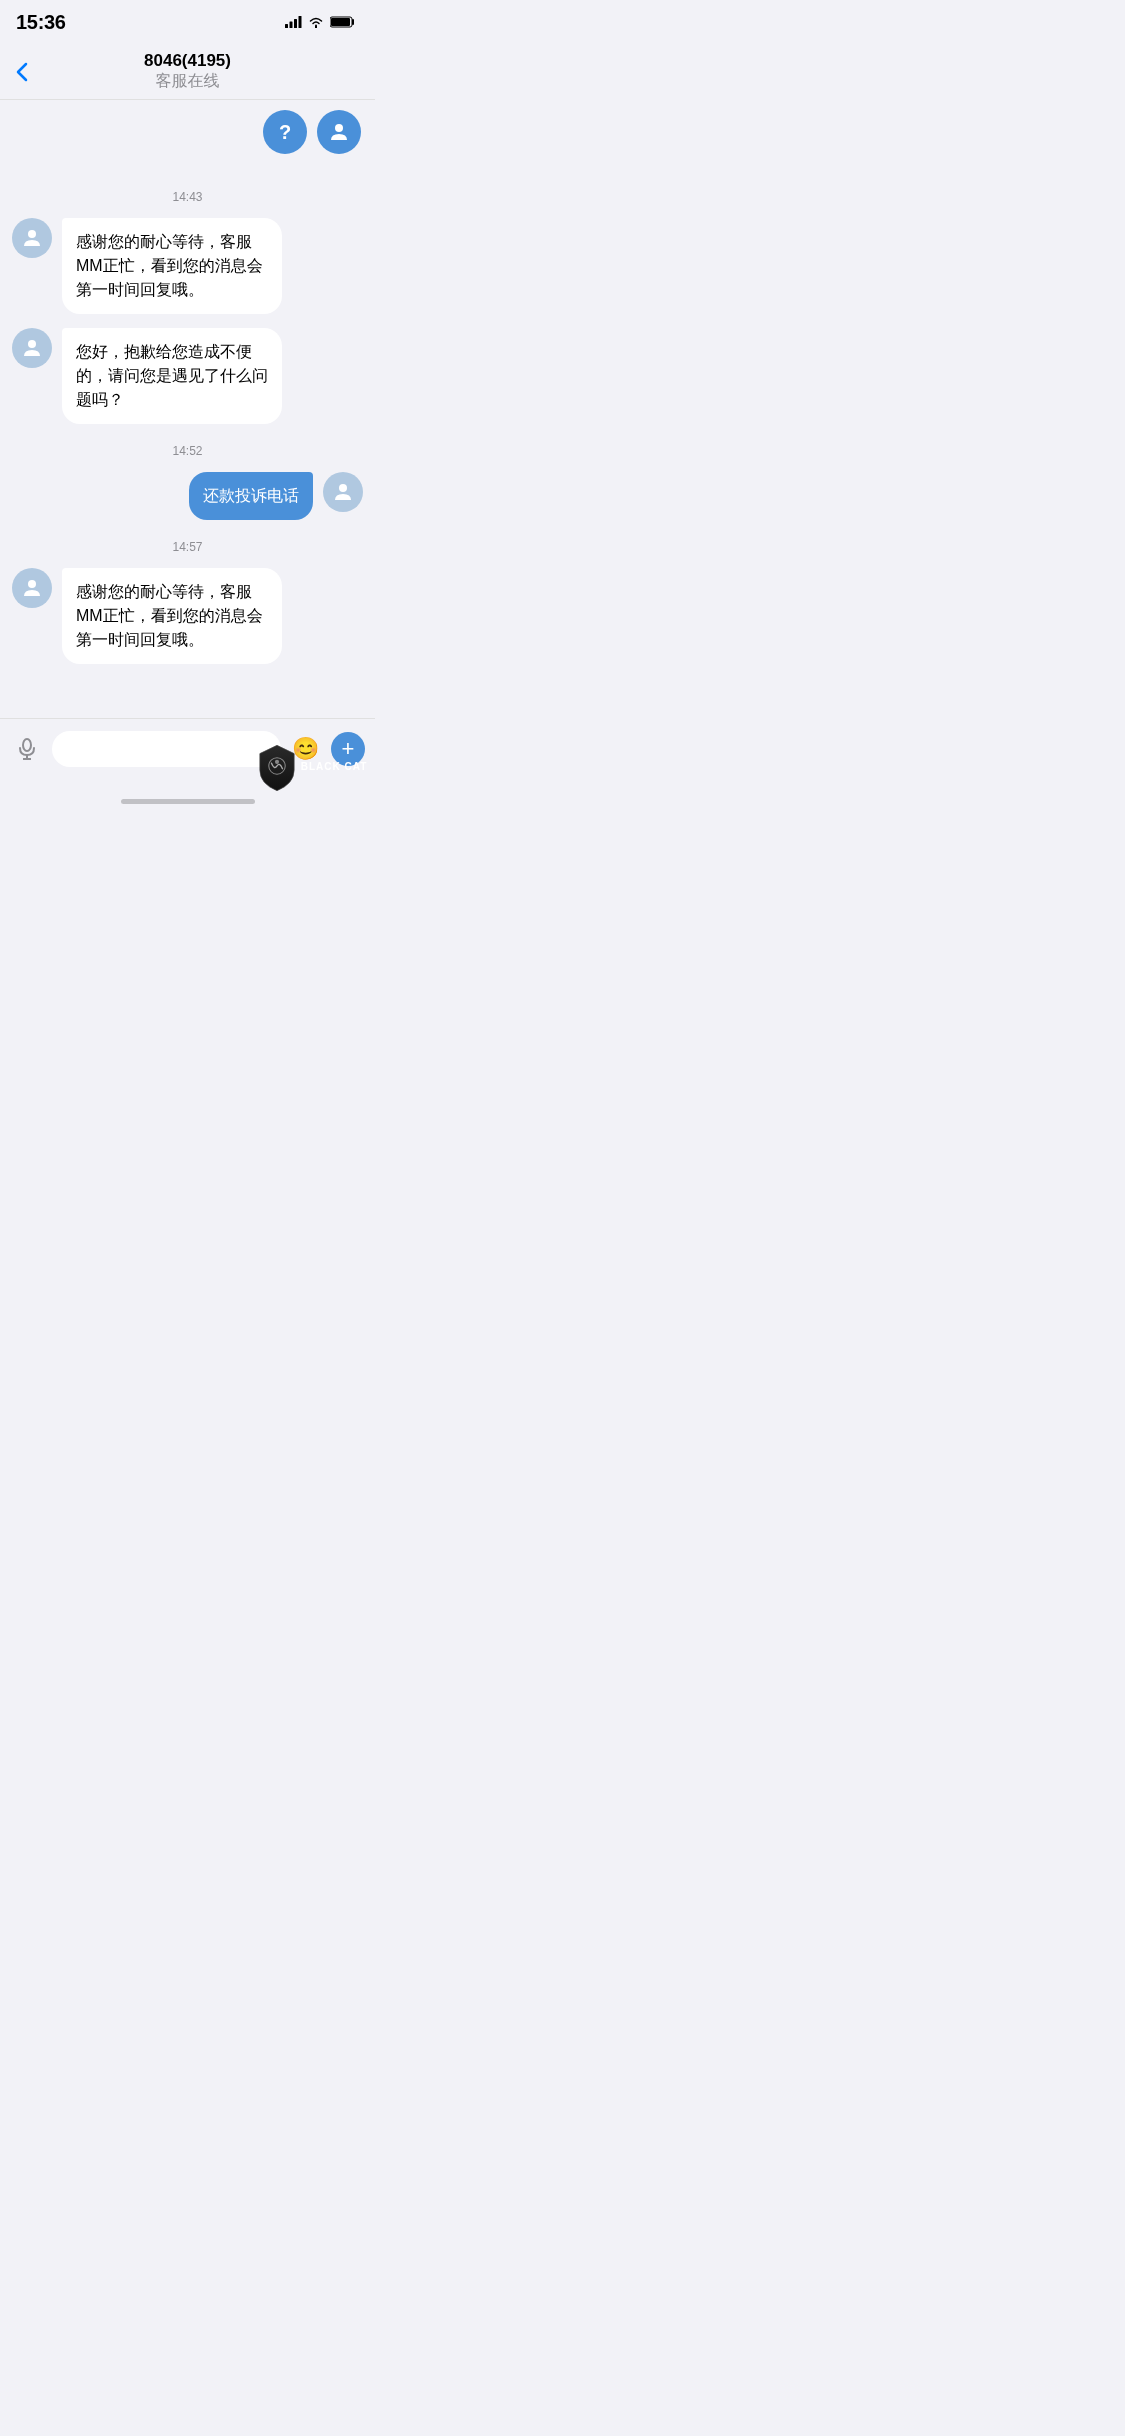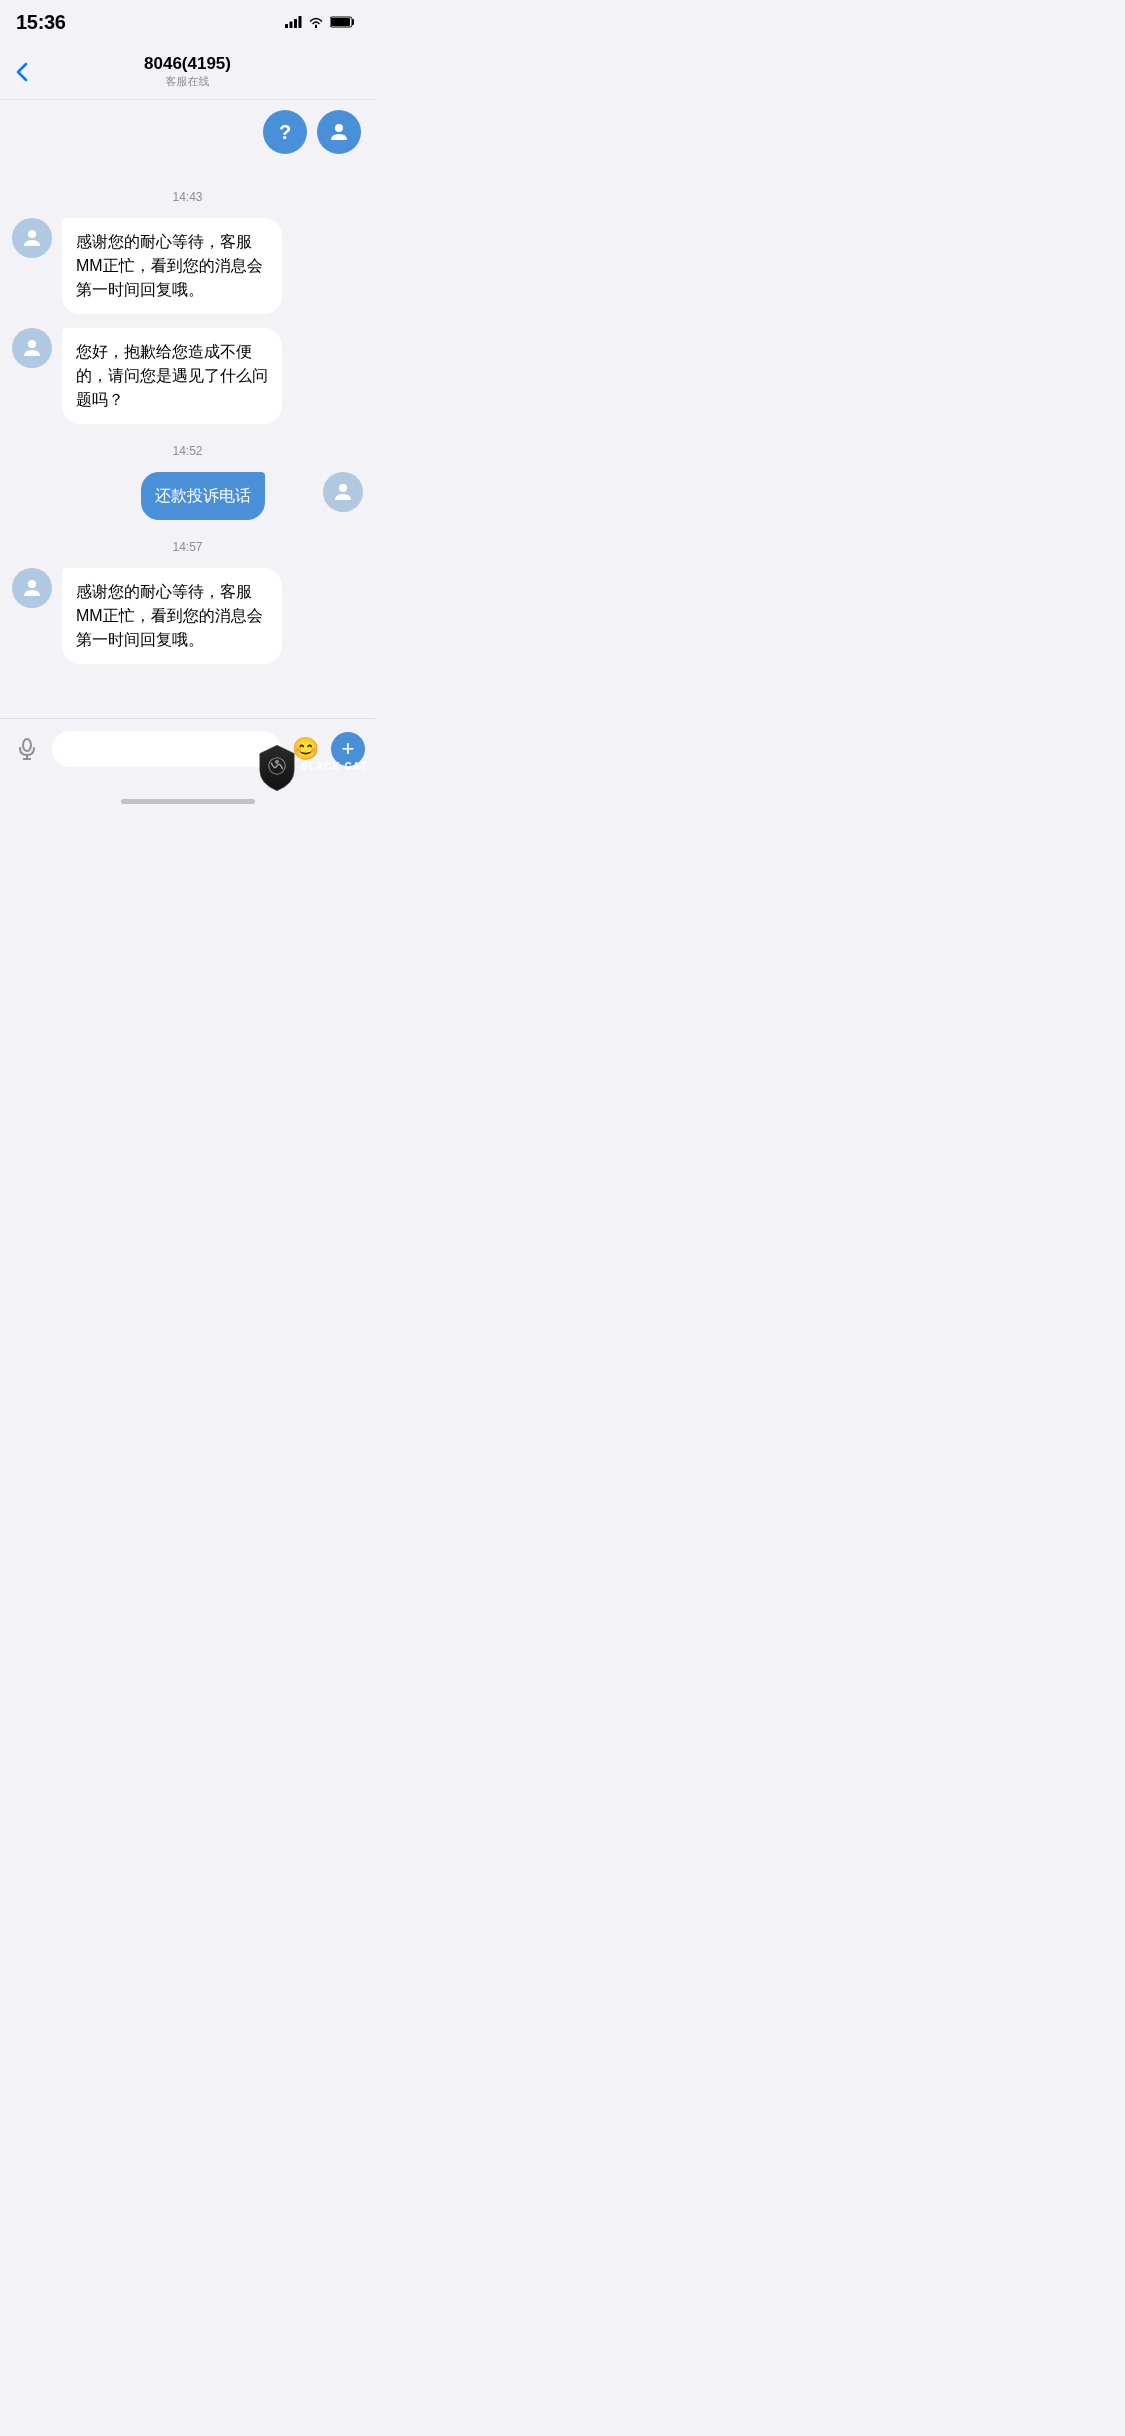--- a/index.html
+++ b/index.html
@@ -57,21 +57,21 @@
     .nav-title-block {
       text-align: center;
     }
     .nav-title {
       font-size: 17px;
       font-weight: 600;
       color: #000;
       line-height: 1.2;
     }
     .nav-subtitle {
-      font-size: 11px;
+      font-size: 16px;
       color: #8e8e93;
     }
 
     
     .chat-area {
       height: calc(812px - 44px - 56px - 60px);
       overflow-y: auto;
       padding: 10px 12px;
       background: #f2f2f7;
       display: flex;
@@ -115,21 +115,20 @@
     .message-row {
       display: flex;
       align-items: flex-start;
       margin-bottom: 14px;
     }
     .message-row.left {
       flex-direction: row;
     }
     .message-row.right {
       flex-direction: row-reverse;
-      gap: 48px;
     }
 
     .avatar {
       width: 40px;
       height: 40px;
       border-radius: 50%;
       background: #b0c8e0;
       display: flex;
       align-items: center;
       justify-content: center;

